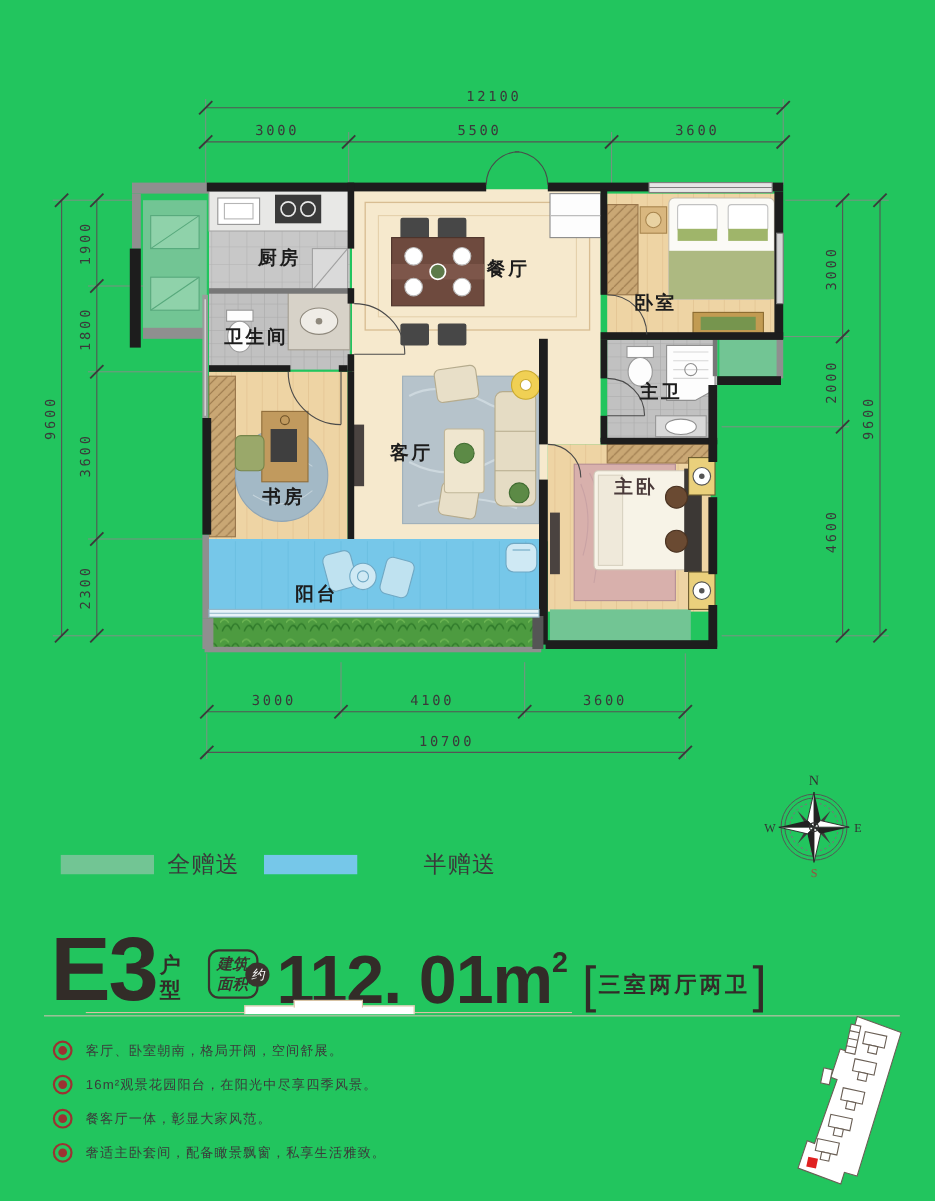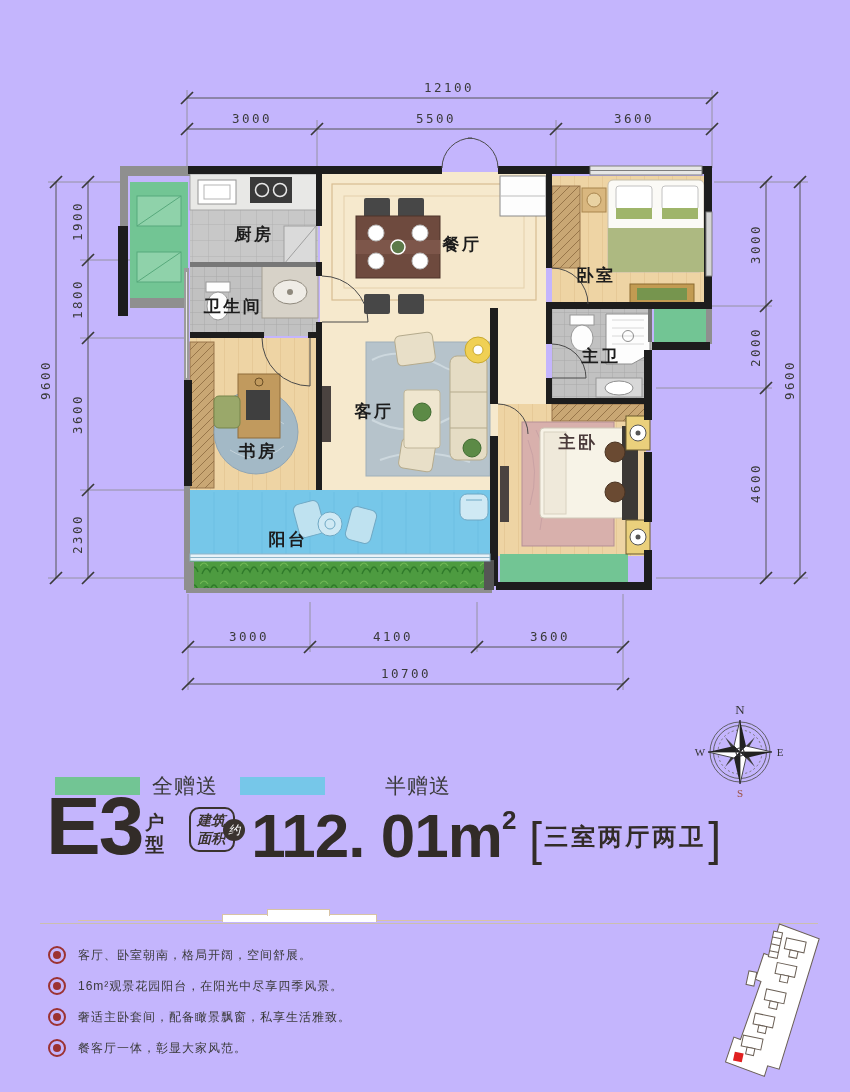--- a/index.html
+++ b/index.html
@@ -1,46 +1,46 @@
 <!DOCTYPE html>
 <html><head>
 <meta charset="utf-8">
 <style>
   html,body{margin:0;padding:0;background:#ffffff;}
-  .page{position:relative;width:850px;height:1092px;background:#c4b5fd;overflow:hidden;
+  .page{position:relative;width:850px;height:1092px;background:#22c55e;overflow:hidden;
         font-family:"Liberation Sans",sans-serif;color:#322c28;}
   svg{display:block;}
   .abs{position:absolute;}
   
   .dimt{font-family:"DejaVu Sans Mono",monospace;font-size:12.5px;letter-spacing:2.5px;
         fill:#3a3a3a;text-anchor:middle;}
   .rlab{font-size:17px;font-weight:700;fill:#1c1c1c;letter-spacing:2.5px;text-anchor:middle;
         font-family:"Liberation Sans",sans-serif;}
   .rlab.pink{fill:#4a3a3a;}
   .cletter{font-family:"Liberation Serif",serif;font-size:11px;fill:#333;text-anchor:middle;}
   .cletter.s{fill:#9c4f3f;}
   
   .legend{position:absolute;left:55px;top:772px;display:flex;align-items:center;}
   .legend .lab{font-size:21px;color:#3a3a3a;letter-spacing:1px;margin-left:12px;}
   .legend .grp2{margin-left:22px;display:flex;align-items:center;gap:48px;}
   
-  .titlerow{position:absolute;left:46px;top:774px;display:flex;align-items:flex-end;height:88px;}
+  .titlerow{position:absolute;left:46px;top:830px;display:flex;align-items:flex-end;height:88px;}
   .code{font-size:82px;font-weight:900;line-height:0.88;letter-spacing:-2px;color:#322c28;}
   .codesuf{width:18px;font-size:19px;font-weight:700;line-height:1.15;color:#322c28;
            word-break:break-all;margin:0 0 6px 3px;}
   .areabox{position:relative;margin:0 0 10px 26px;border:2.5px solid #3a332e;border-radius:10px;
            padding:3px 8px 3px 6px;font-size:14px;font-weight:700;line-height:1.25;color:#3a332e;
            text-align:center;font-style:italic;}
   .approx{position:absolute;right:-12px;top:10px;width:22px;height:22px;border-radius:50%;
           background:#3a332e;color:#fff;font-size:12px;line-height:22px;text-align:center;font-weight:400;}
   .bignum{margin-left:16px;font-size:62px;font-weight:700;letter-spacing:-1px;line-height:0.82;color:#322c28;}
   .bignum .sup{font-size:26px;vertical-align:28px;font-weight:700;}
   .bracket{font-size:46px;font-weight:400;line-height:0.8;color:#322c28;margin:0 2px 4px 14px;}
   .bracket.close{margin:0 0 4px 2px;}
-  .layoutx{font-size:24px;font-weight:700;letter-spacing:3px;color:#322c28;margin:0 0 9px 0;}
+  .layoutx{font-size:20px;font-weight:700;letter-spacing:3px;color:#322c28;margin:0 0 9px 0;}
   
   .dl1{position:absolute;left:78px;top:920px;width:442px;border-top:1px solid #d8c3a4;}
   .dstep1{position:absolute;left:222px;top:914px;width:153px;height:7px;background:#fff;
           border:1px solid #d8c3a4;border-bottom:none;}
   .dstep2{position:absolute;left:267px;top:909px;width:61px;height:6px;background:#fff;
           border:1px solid #d8c3a4;border-bottom:none;}
   .dl2{position:absolute;left:40px;top:923px;width:778px;border-top:1px solid #cbbfae;}
   
   .features{position:absolute;left:48px;top:946px;list-style:none;margin:0;padding:0;}
   .features li{display:flex;align-items:center;margin-bottom:13px;}
@@ -444,25 +444,25 @@
     <li>
       <span class="bullet"></span>
       <span class="ftext">客厅、卧室朝南，格局开阔，空间舒展。</span>
       </li>
     <li>
       <span class="bullet"></span>
       <span class="ftext">16m²观景花园阳台，在阳光中尽享四季风景。</span>
       </li>
     <li>
       <span class="bullet"></span>
-      <span class="ftext">奢适主卧套间，配备瞰景飘窗，私享生活雅致。</span>
+      <span class="ftext">餐客厅一体，彰显大家风范。</span>
       </li>
     <li>
       <span class="bullet"></span>
-      <span class="ftext">餐客厅一体，彰显大家风范。</span>
+      <span class="ftext">奢适主卧套间，配备瞰景飘窗，私享生活雅致。</span>
       </li>
   </ul>
 
   <svg class="abs" style="left:700px;top:917px" width="150" height="175" viewBox="0 0 150 175">
     <g transform="rotate(12 75 90)" stroke="#6a5f55" stroke-width="1" fill="#ffffff">
       <path d="M62,8 L104,14 L92,150 L80,149 L79,160 L38,154 L41,128 L48,129 L56,68 L50,67 L53,40 L60,41 Z"></path>
       <rect x="58" y="16" width="9" height="26"></rect>
       <line x1="58" y1="22" x2="67" y2="22"></line>
         <line x1="58" y1="29" x2="67" y2="29"></line>
         <line x1="58" y1="36" x2="67" y2="36"></line>

